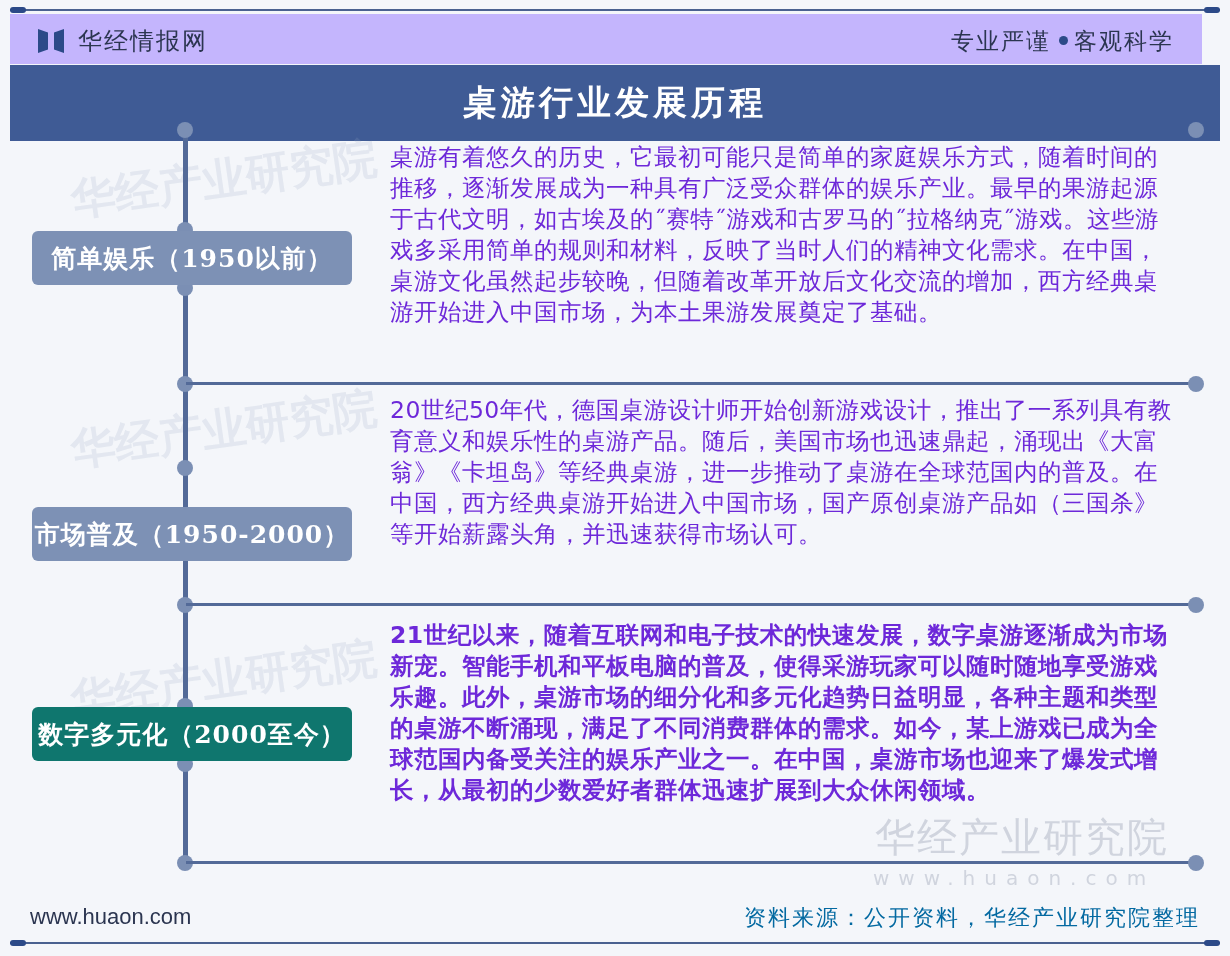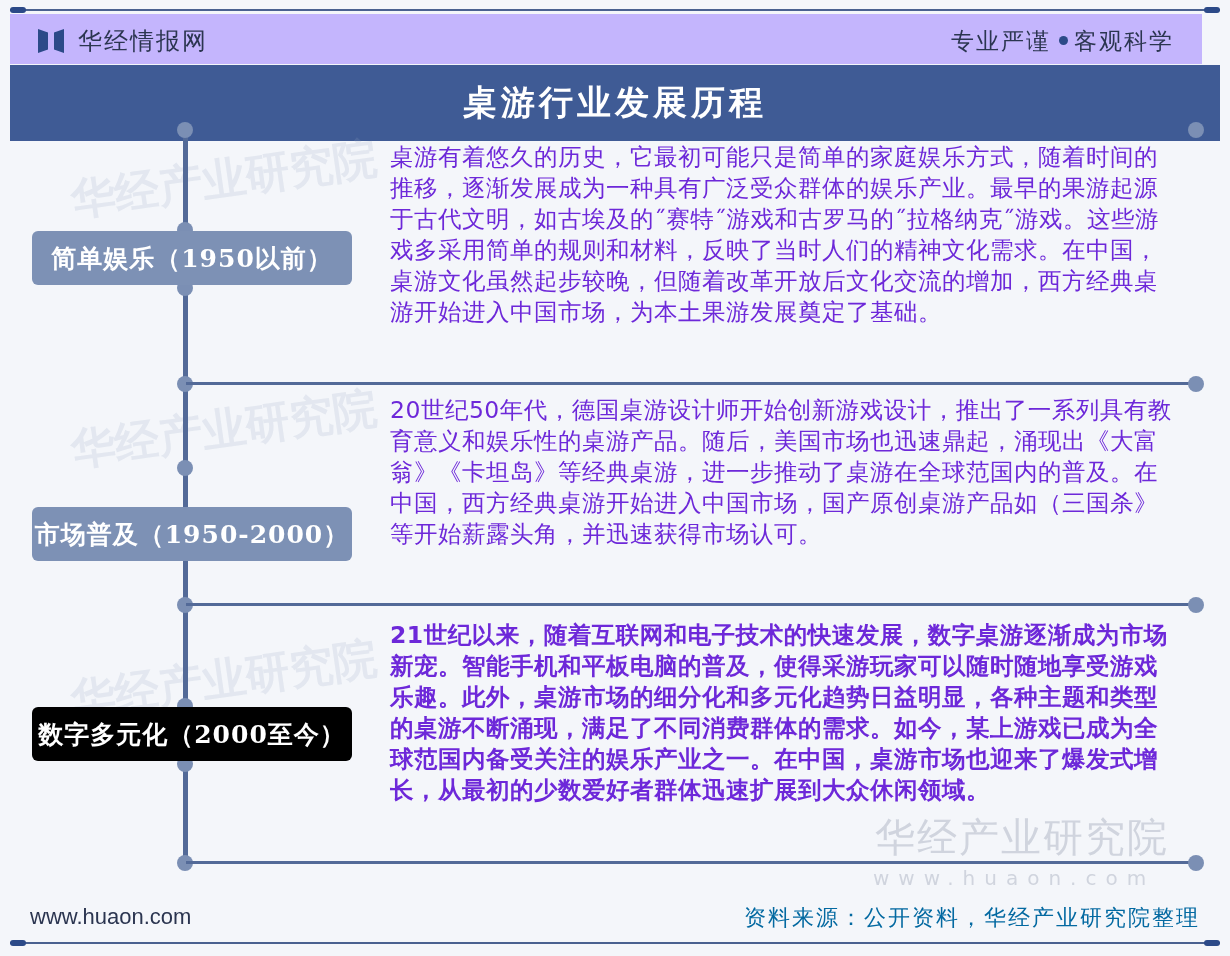--- a/index.html
+++ b/index.html
@@ -29,21 +29,21 @@
     .node { position:absolute; width:16px; height:16px; border-radius:50%; background:#7b8fb4; }
     .h-rule { position:absolute; height:3px; background:#536a98; left:186px; right:30px; }
     .end-dot { position:absolute; width:16px; height:16px; border-radius:50%; background:#7b8fb4; }
 
     .stage-label {
       position:absolute; left:32px; width:320px; height:54px; border-radius:6px;
       background:#7d91b5; color:#ffffff; font-weight:bold; font-size:25px;
       display:flex; align-items:center; justify-content:center; letter-spacing:1px;
       font-family: "DejaVu Serif", "Liberation Serif", serif; white-space: nowrap; overflow:hidden;
     }
-    .stage-label.dark { background:#000000; }
+    .stage-label.dark { background:#0f766e; }
     .stage-text {
       position:absolute; left:390px; width:790px; font-size:23.5px; line-height:31px;
       color:#6d28d9; letter-spacing: 0.5px;
     }
 
     .watermark { position:absolute; color:rgba(150,165,195,0.18); font-size:44px; font-weight:bold; transform: rotate(-8deg); pointer-events:none; }
     .wm-big { position:absolute; left:875px; top:810px; font-size:40px; color:rgba(140,150,170,0.35); letter-spacing: 2px; }
     .wm-url { position:absolute; left:873px; top:866px; font-size:20px; color:rgba(140,150,170,0.35); letter-spacing: 9px; }
 
     .footer-rule { position:absolute; left:10px; right:10px; top:942px; height:2px; background:#4a6190; }

